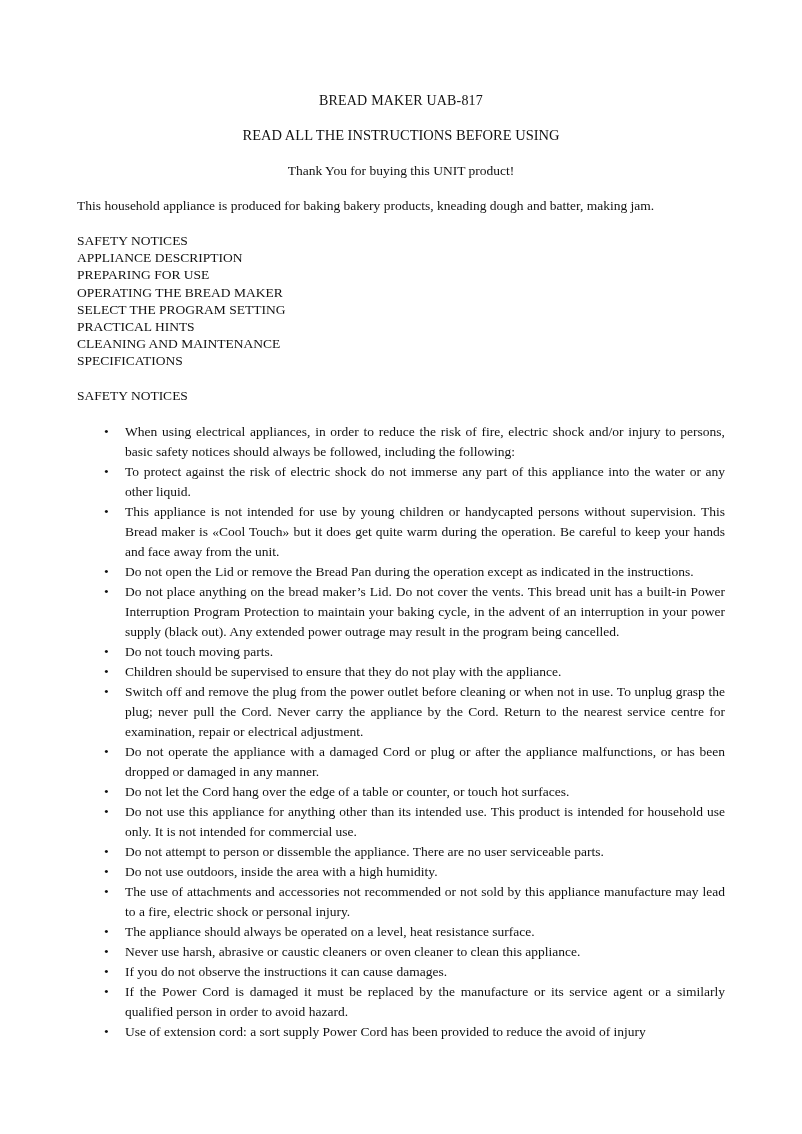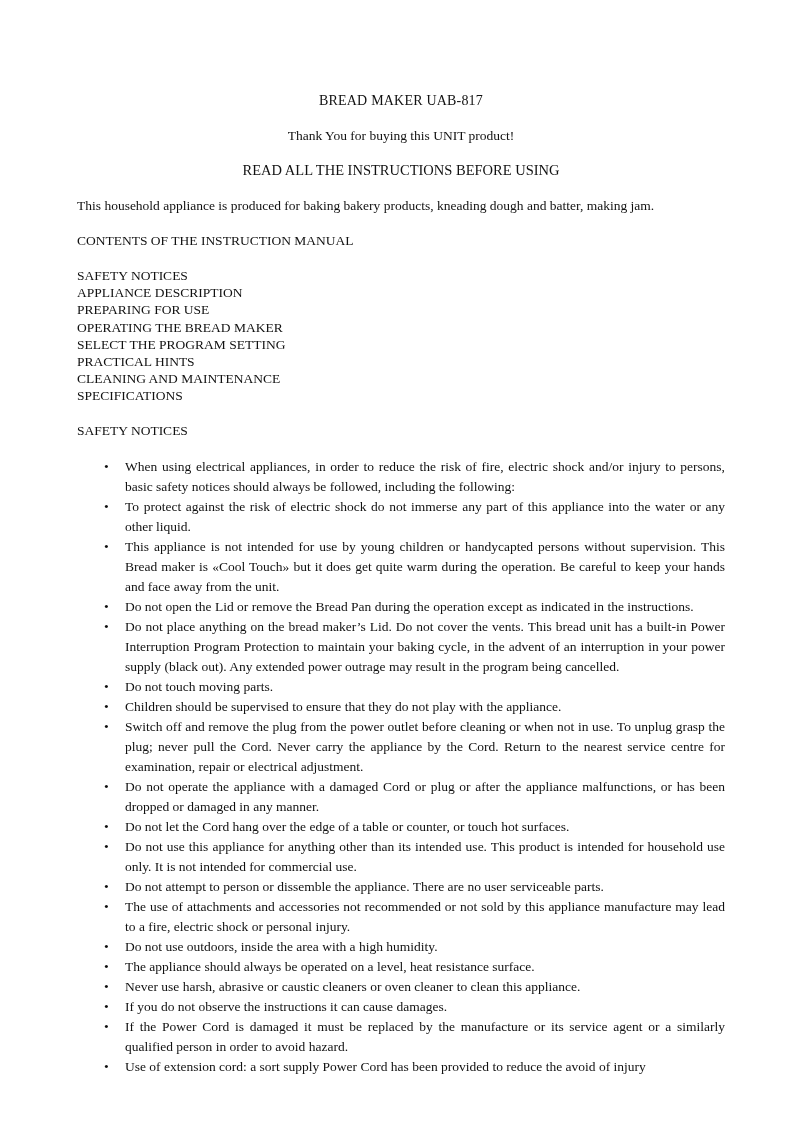--- a/index.html
+++ b/index.html
@@ -50,27 +50,26 @@
     top: 0;
   }
 </style>
 </head>
 <body>
 
 <div class="page">
 
   <h1 class="center title">BREAD MAKER UAB-817</h1>
 
+  <p class="center read-all">READ ALL THE INSTRUCTIONS BEFORE USING</p>
+
   <p class="center">Thank You for buying this UNIT product!</p>
-
-  <p class="center read-all">READ ALL THE INSTRUCTIONS BEFORE USING</p>
 
   <p>This household appliance is produced for baking bakery products, kneading dough and batter, making jam.</p>
 
-  <p>CONTENTS OF THE INSTRUCTION MANUAL</p>
 
   <div class="contents-list">
       <div>SAFETY NOTICES</div>
       <div>APPLIANCE DESCRIPTION</div>
       <div>PREPARING FOR USE</div>
       <div>OPERATING THE BREAD MAKER</div>
       <div>SELECT THE PROGRAM SETTING</div>
       <div>PRACTICAL HINTS</div>
       <div>CLEANING AND MAINTENANCE</div>
       <div>SPECIFICATIONS</div>
@@ -84,22 +83,22 @@
       <li>This appliance is not intended for use by young children or handycapted persons without supervision. This Bread maker is «Cool Touch» but it does get quite warm during the operation. Be careful to keep your hands and face away from the unit.</li>
       <li>Do not open the Lid or remove the Bread Pan during the operation except as indicated in the instructions.</li>
       <li>Do not place anything on the bread maker’s Lid. Do not cover the vents. This bread unit has a built-in Power Interruption Program Protection to maintain your baking cycle, in the advent of an interruption in your power supply (black out). Any extended power outrage may result in the program being cancelled.</li>
       <li>Do not touch moving parts.</li>
       <li>Children should be supervised to ensure that they do not play with the appliance.</li>
       <li>Switch off and remove the plug from the power outlet before cleaning or when not in use. To unplug grasp the plug; never pull the Cord. Never carry the appliance by the Cord. Return to the nearest service centre for examination, repair or electrical adjustment.</li>
       <li>Do not operate the appliance with a damaged Cord or plug or after the appliance malfunctions, or has been dropped or damaged in any manner.</li>
       <li>Do not let the Cord hang over the edge of a table or counter, or touch hot surfaces.</li>
       <li>Do not use this appliance for anything other than its intended use. This product is intended for household use only. It is not intended for commercial use.</li>
       <li>Do not attempt to person or dissemble the appliance. There are no user serviceable parts.</li>
+      <li>Do not use outdoors, inside the area with a high humidity.</li>
       <li>The use of attachments and accessories not recommended or not sold by this appliance manufacture may lead to a fire, electric shock or personal injury.</li>
-      <li>Do not use outdoors, inside the area with a high humidity.</li>
       <li>The appliance should always be operated on a level, heat resistance surface.</li>
       <li>Never use harsh, abrasive or caustic cleaners or oven cleaner to clean this appliance.</li>
       <li>If you do not observe the instructions it can cause damages.</li>
       <li>If the Power Cord is damaged it must be replaced by the manufacture or its service agent or a similarly qualified person in order to avoid hazard.</li>
       <li>Use of extension cord: a sort supply Power Cord has been provided to reduce the avoid of injury</li>
     </ul>
 
 </div>
 
 </body></html>

